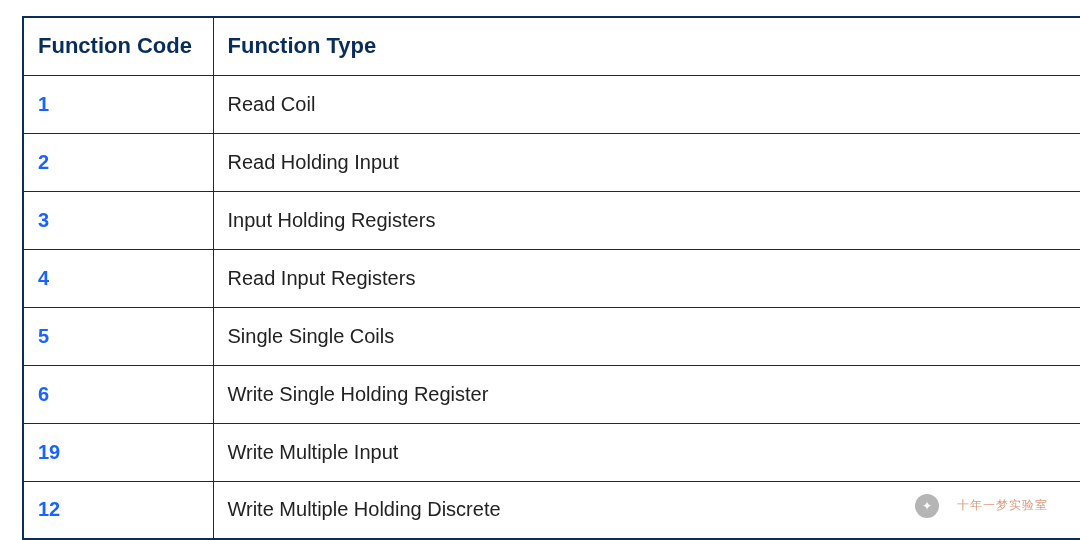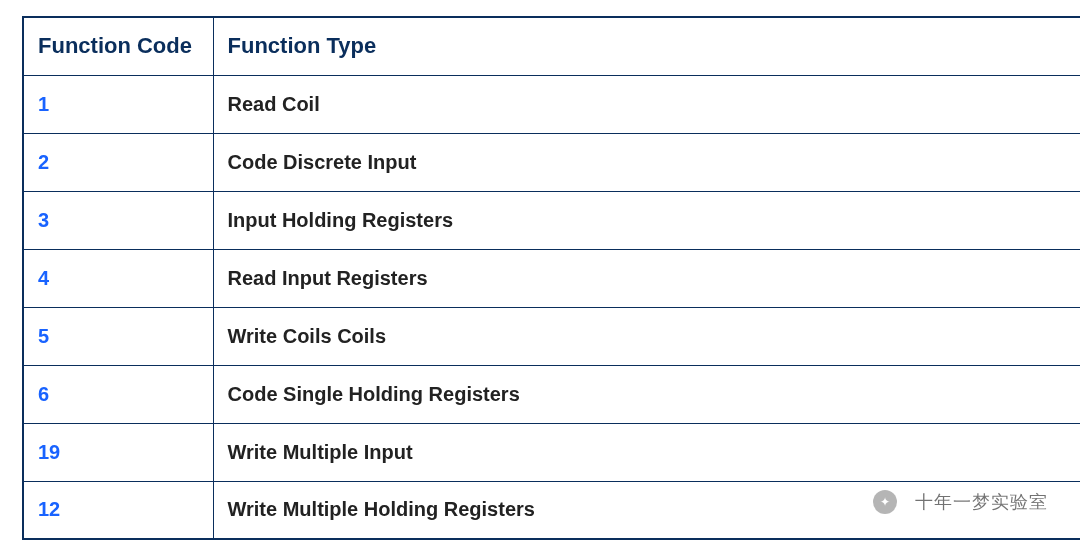--- a/index.html
+++ b/index.html
@@ -40,21 +40,21 @@
   }
   .col-type {
   }
   .code-cell {
     color: #1963ff;
     font-weight: 700;
     font-size: 20px;
   }
   .type-cell {
     color: #222222;
-    font-weight: 700;
+    font-weight: 400;
     margin-top: 32px;
   }
   .watermark {
     position: absolute;
     right: 20px;
     bottom: 14px;
     display: flex;
     align-items: center;
     gap: 6px;
     opacity: 0.55;
@@ -68,67 +68,67 @@
     display: flex;
     align-items: center;
     justify-content: center;
   }
   .watermark .wm-inner {
     font-size: 12px;
     color: #fff;
     line-height: 1;
   }
   .watermark .wm-text {
-    color: #000000;
-    font-size: 18px;
+    color: #c2410c;
+    font-size: 12px;
     letter-spacing: 1px;
   }
 </style>
 </head>
 <body>
 
 <table class="table">
   <thead>
     <tr>
       <th class="col-code">Function Code</th>
       <th class="col-type">Function Type</th>
     </tr>
   </thead>
   <tbody>
     <tr>
       <td class="code-cell">1</td>
       <td class="type-cell">Read Coil</td>
     </tr>
     <tr>
       <td class="code-cell">2</td>
-      <td class="type-cell">Code Discrete Input</td>
+      <td class="type-cell">Read Holding Input</td>
     </tr>
     <tr>
       <td class="code-cell">3</td>
       <td class="type-cell">Input Holding Registers</td>
     </tr>
     <tr>
       <td class="code-cell">4</td>
       <td class="type-cell">Read Input Registers</td>
     </tr>
     <tr>
       <td class="code-cell">5</td>
-      <td class="type-cell">Write Coils Coils</td>
+      <td class="type-cell">Single Single Coils</td>
     </tr>
     <tr>
       <td class="code-cell">6</td>
-      <td class="type-cell">Code Single Holding Registers</td>
+      <td class="type-cell">Write Single Holding Register</td>
     </tr>
     <tr>
       <td class="code-cell">19</td>
       <td class="type-cell">Write Multiple Input</td>
     </tr>
     <tr>
       <td class="code-cell">12</td>
-      <td class="type-cell">Write Multiple Holding Registers</td>
+      <td class="type-cell">Write Multiple Holding Discrete</td>
     </tr>
   </tbody>
 </table>
 
 <div class="watermark">
   <span class="wm-circle">
     <span class="wm-inner">✦</span>
   </span>
   <span class="wm-text">十年一梦实验室</span>
 </div>

